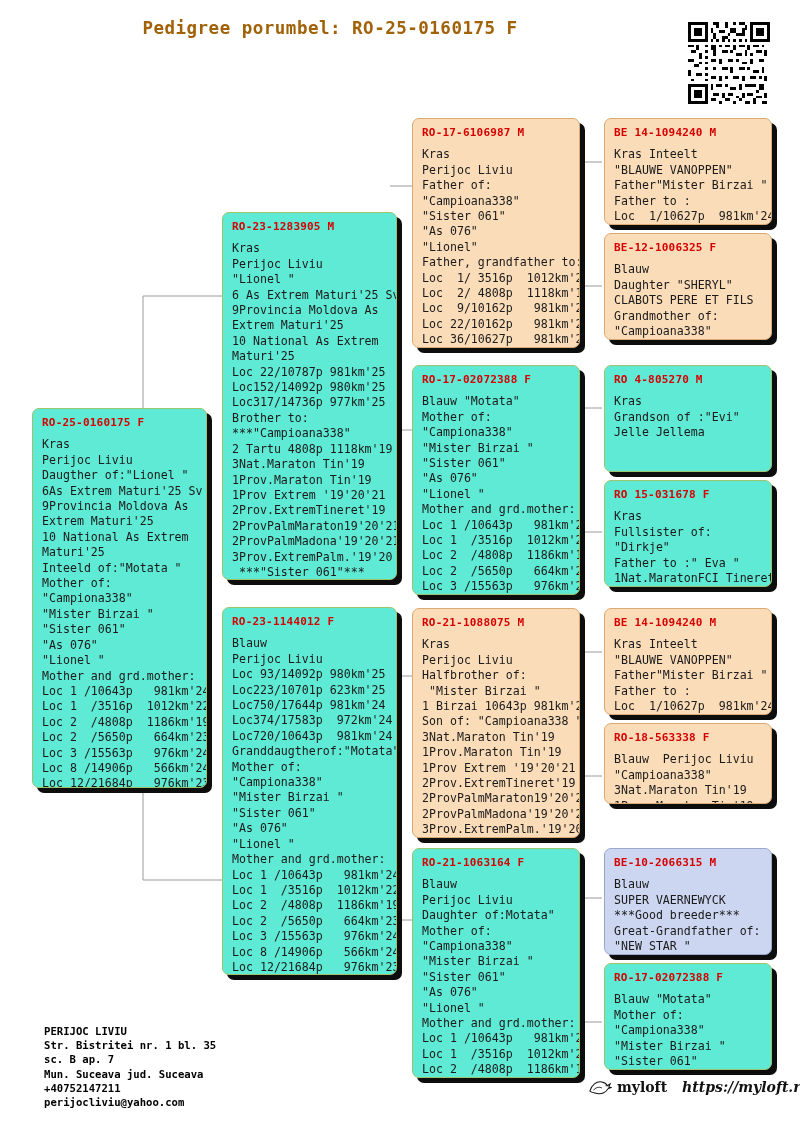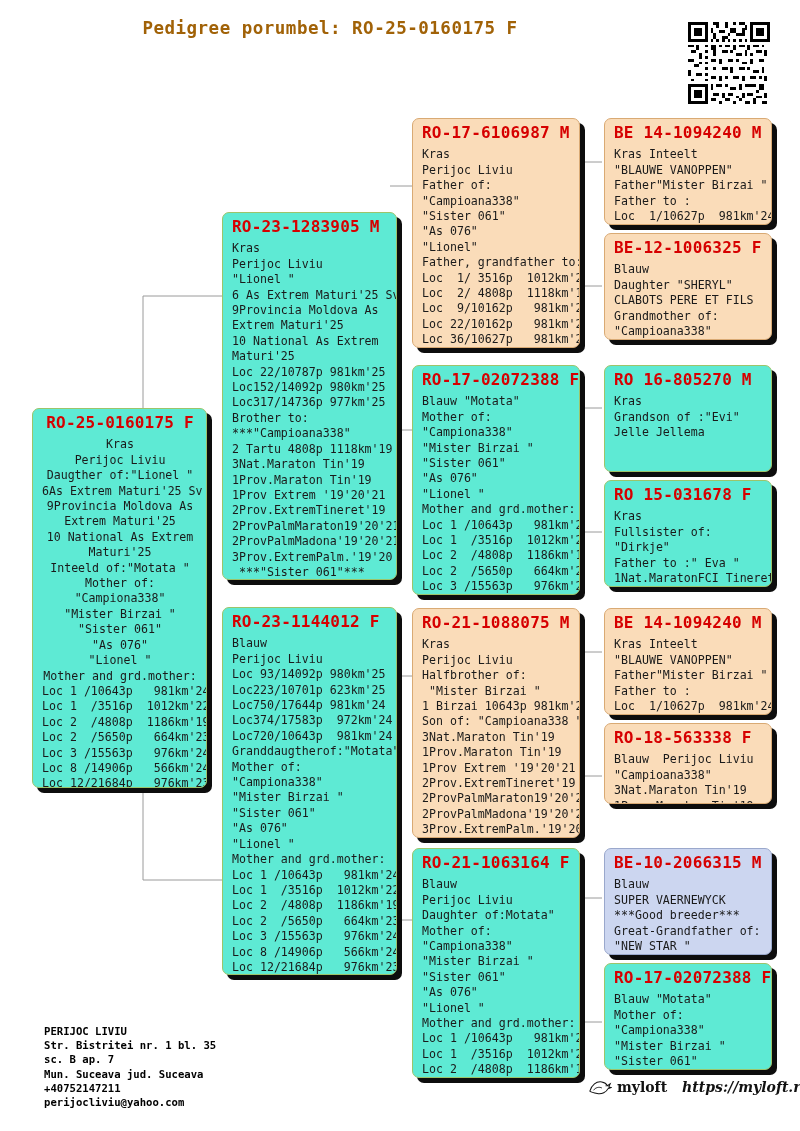--- a/index.html
+++ b/index.html
@@ -66,21 +66,21 @@
     font-size: 11.6px;
     color: #1a1a1a;
   }
   .card.green  { background: #5eead4; border-color: #9cc46a; }
   .card.orange { background: #fadcb9; border-color: #d9aa74; }
   .card.blue   { background: #ccd6f0; border-color: #9aa8cc; }
 
   .card-id {
     color: #d60000;
     font-weight: bold;
-    font-size: 16px;
+    font-size: 11px;
     letter-spacing: 0.2px;
     margin-bottom: 7px;
     white-space: pre;
   }
   .card-lines {
     white-space: pre;
   }
 
   
   #footer-contact {
@@ -274,21 +274,21 @@
       <path d="M 580 286 L 602 286"></path>
       <path d="M 580 408 L 602 408"></path>
       <path d="M 580 532 L 602 532"></path>
       <path d="M 580 652 L 602 652"></path>
       <path d="M 580 776 L 602 776"></path>
       <path d="M 580 898 L 602 898"></path>
       <path d="M 580 1022 L 602 1022"></path>
     </g>
   </svg>
 
-  <div class="card green" style="left:32px; top:408px; width:175px; height:380px;text-align:center;">
+  <div class="card green" style="left:32px; top:408px; width:175px; height:380px;">
     <div class="card-id">RO-25-0160175 F</div>
     <div class="card-lines">Kras
 Perijoc Liviu
 Daugther of:"Lionel "
 6As Extrem Maturi'25 Sv
 9Provincia Moldova As
 Extrem Maturi'25
 10 National As Extrem
 Maturi'25
 Inteeld of:"Motata "
@@ -451,21 +451,21 @@
     <div class="card-id">BE-12-1006325 F</div>
     <div class="card-lines">Blauw
 Daughter "SHERYL"
 CLABOTS PERE ET FILS
 Grandmother of:
 "Campioana338"
 "Mister Birzai "Tin'19</div>
   </div>
 
   <div class="card green" style="left:604px; top:365px; width:168px; height:107px;">
-    <div class="card-id">RO 16-805270 M</div>
+    <div class="card-id">RO 4-805270 M</div>
     <div class="card-lines">Kras
 Grandson of :"Evi"
 Jelle Jellema</div>
   </div>
 
   <div class="card green" style="left:604px; top:480px; width:168px; height:107px;">
     <div class="card-id">RO 15-031678 F</div>
     <div class="card-lines">Kras
 Fullsister of:
 "Dirkje"

